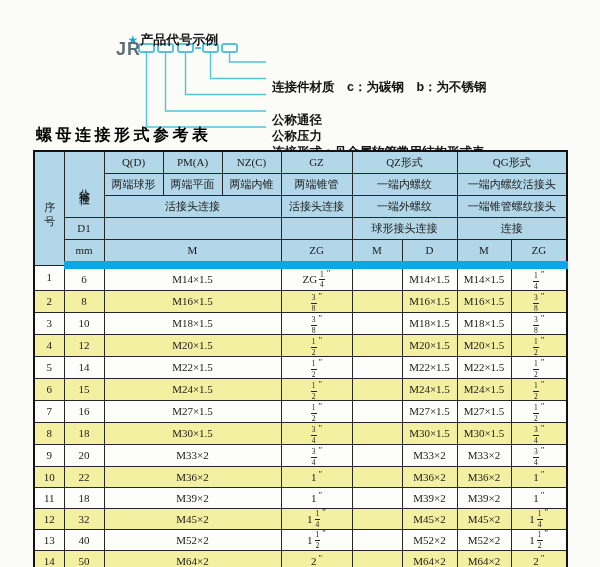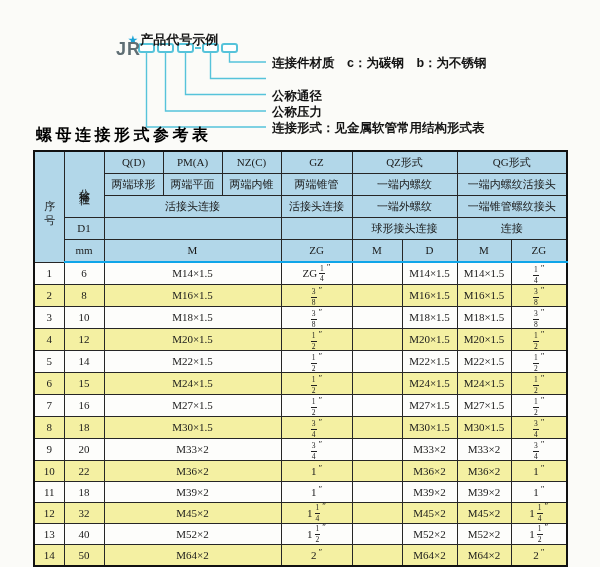--- a/index.html
+++ b/index.html
@@ -27,41 +27,41 @@
   }
   .diag-heading .star{color:var(--star);margin-right:2px;font-size:12px;}
   .code-prefix{
     position:absolute;left:116px;top:39px;
     font-family:"Liberation Sans","DejaVu Sans",sans-serif;
     font-weight:bold;font-size:18px;color:#5f6e74;letter-spacing:1px;
   }
   .diag-label{
     position:absolute;left:272px;
     font-family:"Liberation Sans","DejaVu Sans",sans-serif;
-    font-weight:bold;font-size:12.5px;color:#141414;white-space:pre;
+    font-weight:bold;font-size:12.5px;color:#141414;white-space:pre;margin-top:24px;
   }
   
   .page-title{
     position:absolute;left:36px;top:125px;
     font-size:16px;font-weight:bold;letter-spacing:3.5px;color:#000;
   }
   
   table.ref{
     position:absolute;left:33px;top:150px;
     border-collapse:collapse;table-layout:fixed;
     border:2px solid #111;
     font-size:11px;line-height:1;
   }
   table.ref td{
     border:1px solid var(--grid);
     text-align:center;vertical-align:middle;
     padding:0 1px;overflow:hidden;
   }
   thead td{background:var(--header-bg);height:21px;}
-  thead tr.hlast td{border-bottom:2px solid #0ea5e9;}
+  thead tr.hlast td{border-bottom:8px solid #0ea5e9;}
   tbody td{background:var(--row-bg);height:20px;}
   tbody tr.alt td{background:var(--alt-bg);}
   .vtext{
     writing-mode:vertical-rl;text-orientation:upright;
     display:inline-block;letter-spacing:2px;line-height:1;
   }
   .vtext.seq{letter-spacing:15px;}
   
   .vwrap{display:inline-flex;align-items:center;justify-content:center;gap:2px;}
   .pfx,.whole{font-size:11px;}

